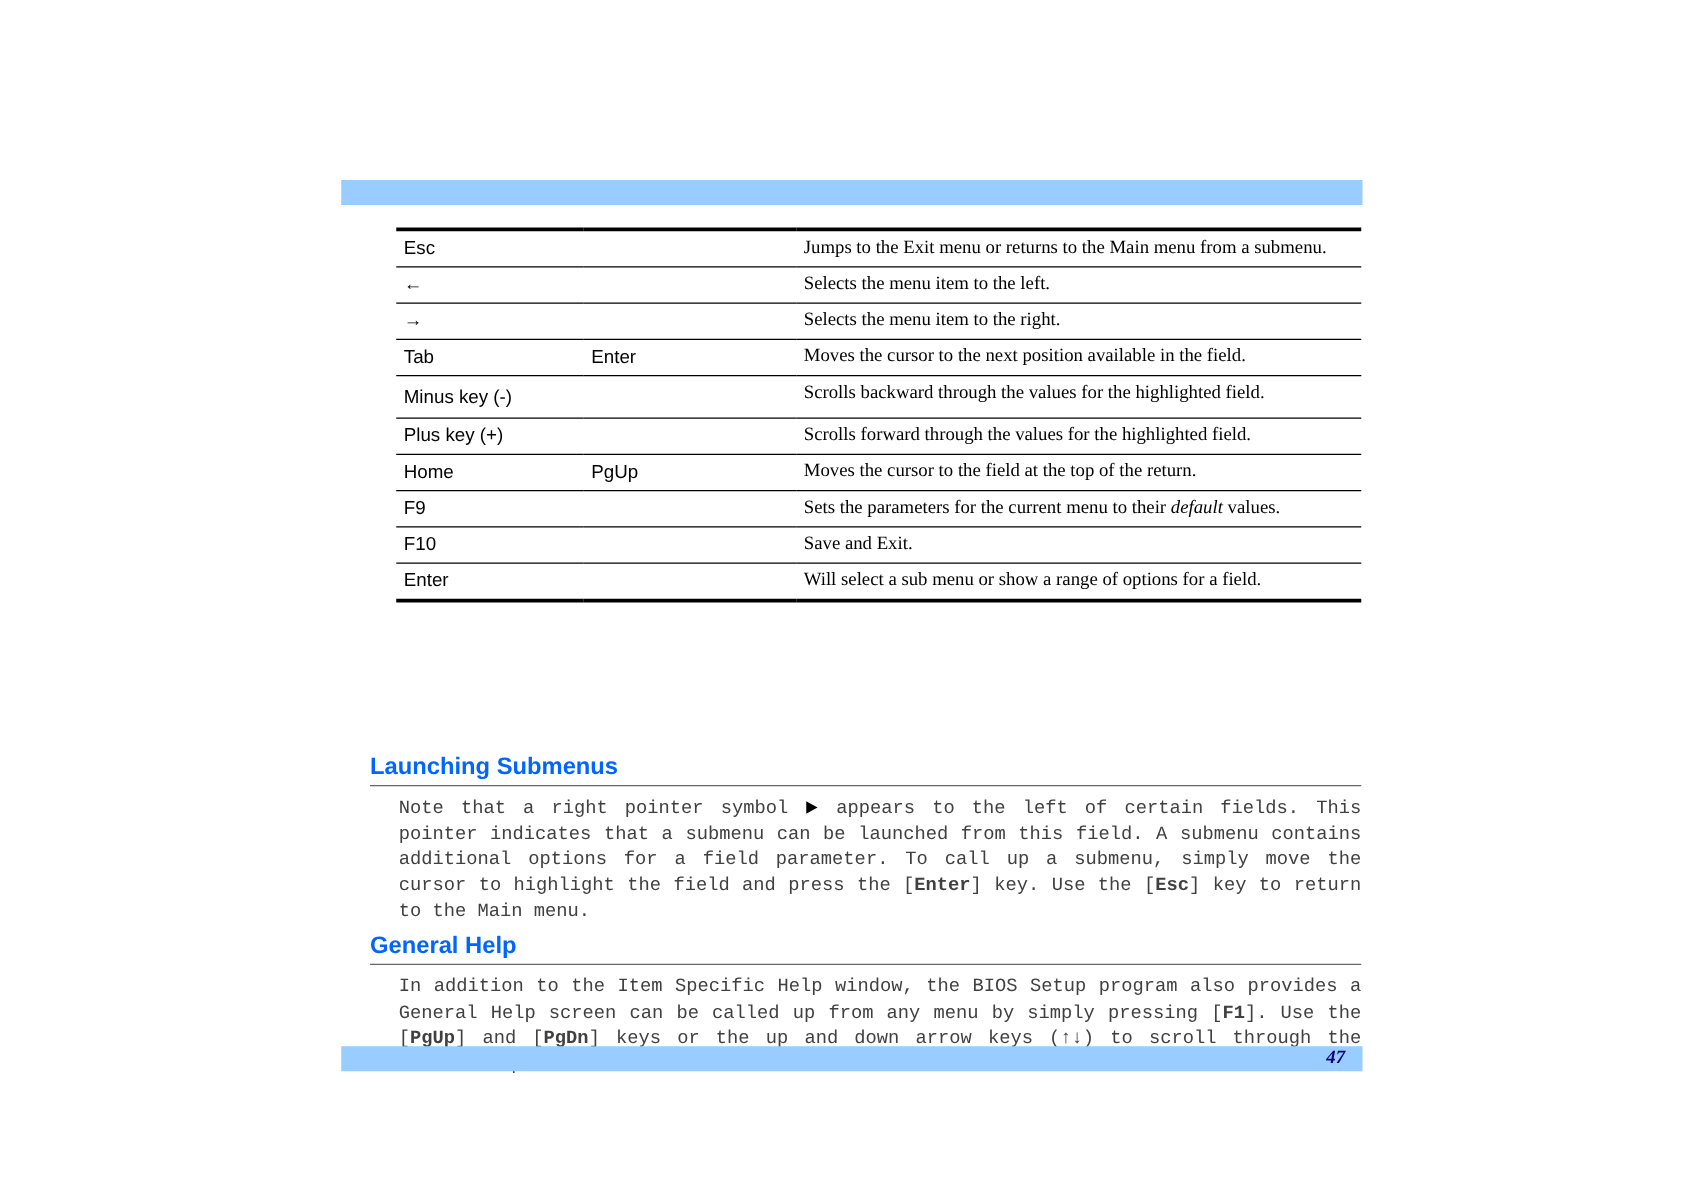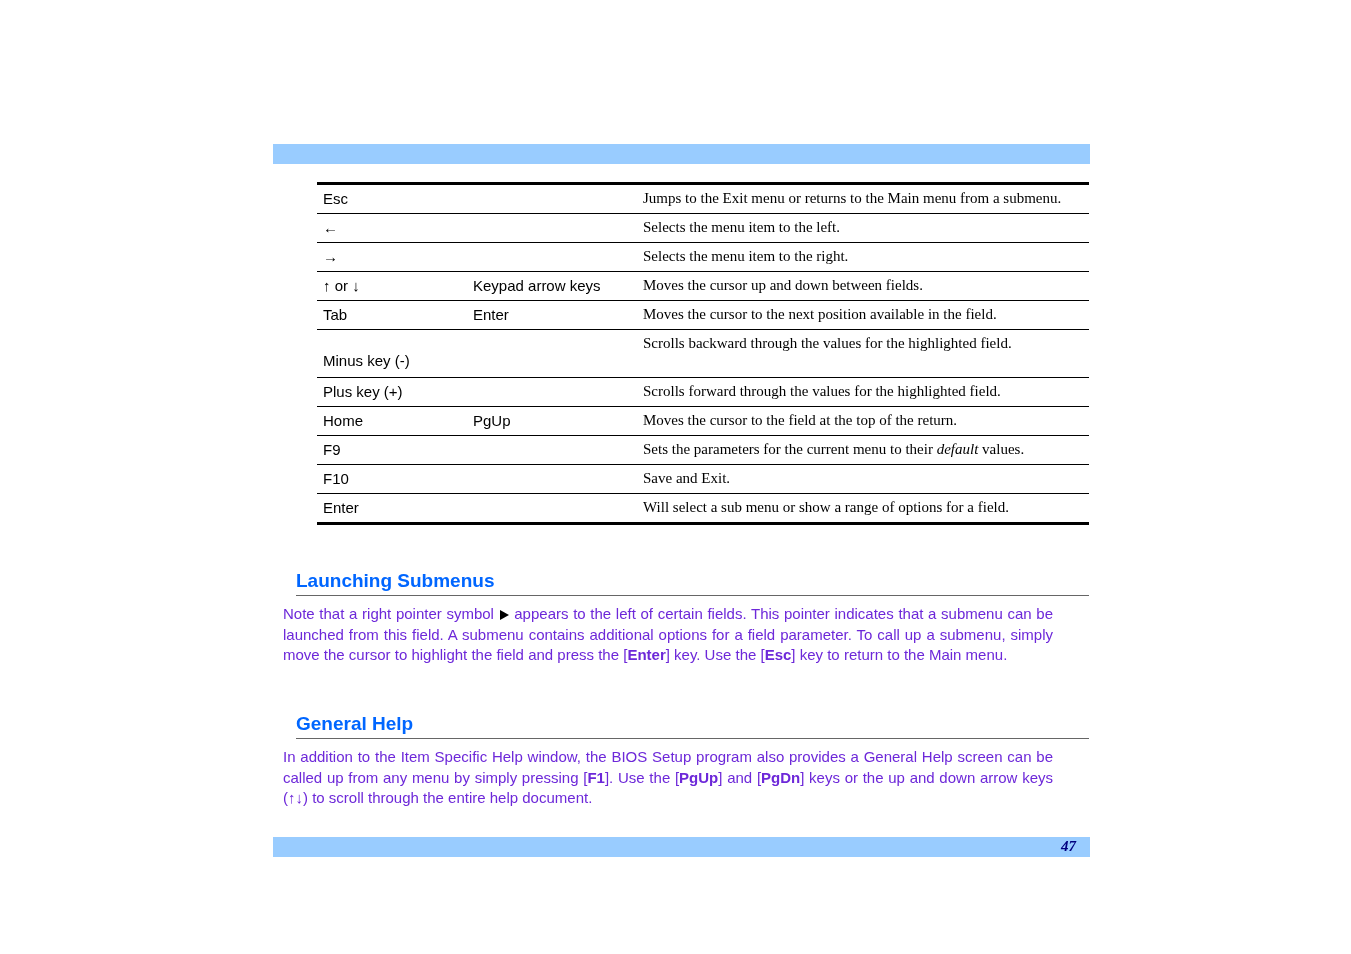--- a/index.html
+++ b/index.html
@@ -58,39 +58,41 @@
   .col-c { width: 452px; font-family: Liberation Serif, serif; }
   .section-wrap {
     position: absolute;
     left: 283px;
     width: 806px;
   }
   .section-header {
     display: flex;
     align-items: center;
     margin-bottom: 8px;
+    margin-top: 33px;
   }
   .accent {
     width: 6px;
     background: #000080;
     margin-right: 7px;
   }
   .section-title {
     font-size: 19px;
     font-weight: bold;
     color: #0066ff;
     padding: 2px 0 3px 0;
     border-bottom: 1px solid #666;
     flex: 1;
   }
   .body-text {
-    font-family: Liberation Sans, sans-serif;
+    font-family: Liberation Mono, monospace;
     font-size: 15px;
-    color: #6d28d9;
+    color: #404040;
     text-align: justify;
+    margin-left: 36px;
     width: 770px;
     line-height: 1.38;
   }
   .italic { font-style: italic; margin-top: 22px; }
   .bold { font-weight: bold; }
   .ptr-tri {
     display: inline-block;
     width: 0; height: 0;
     border-top: 5px solid transparent;
     border-bottom: 5px solid transparent;
@@ -115,31 +117,26 @@
     <td class="col-a">←</td>
     <td class="col-b"></td>
     <td class="col-c">Selects the menu item to the left.</td>
   </tr>
   <tr>
     <td class="col-a">→</td>
     <td class="col-b"></td>
     <td class="col-c">Selects the menu item to the right.</td>
   </tr>
   <tr>
-    <td class="col-a">↑ or ↓</td>
-    <td class="col-b">Keypad arrow keys</td>
-    <td class="col-c">Moves the cursor up and down between fields.</td>
-  </tr>
-  <tr>
     <td class="col-a">Tab</td>
     <td class="col-b">Enter</td>
     <td class="col-c">Moves the cursor to the next position available in the field.</td>
   </tr>
   <tr>
-    <td class="col-a" style="padding-top:22px;padding-bottom:8px">Minus key (-)</td>
+    <td class="col-a" style="padding-top:8px;padding-bottom:8px">Minus key (-)</td>
     <td class="col-b"></td>
     <td class="col-c">Scrolls backward through the values for the highlighted field.</td>
   </tr>
   <tr>
     <td class="col-a">Plus key (+)</td>
     <td class="col-b"></td>
     <td class="col-c">Scrolls forward through the values for the highlighted field.</td>
   </tr>
   <tr>
     <td class="col-a">Home</td>

